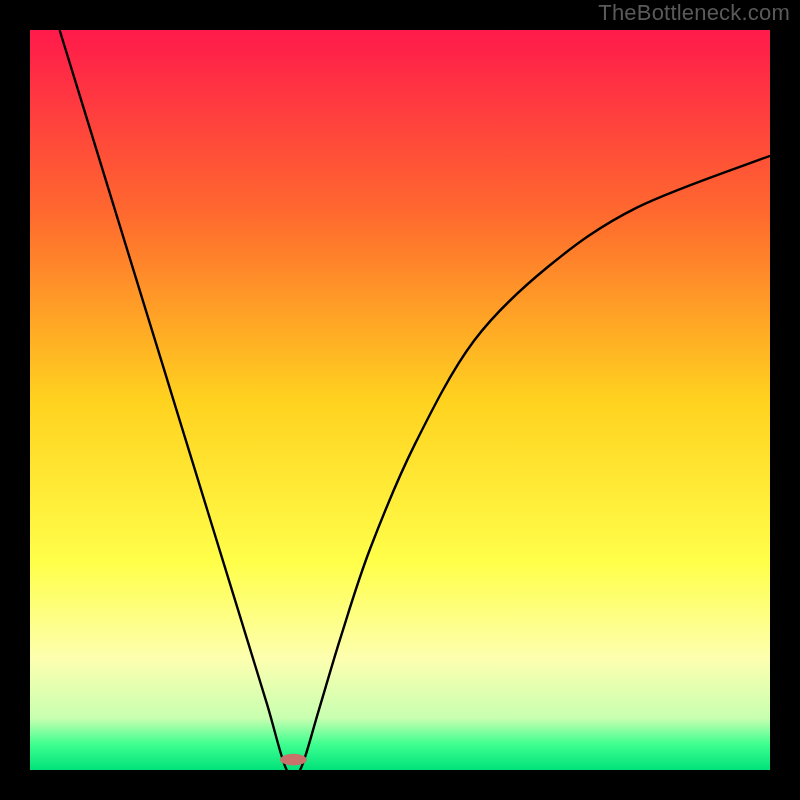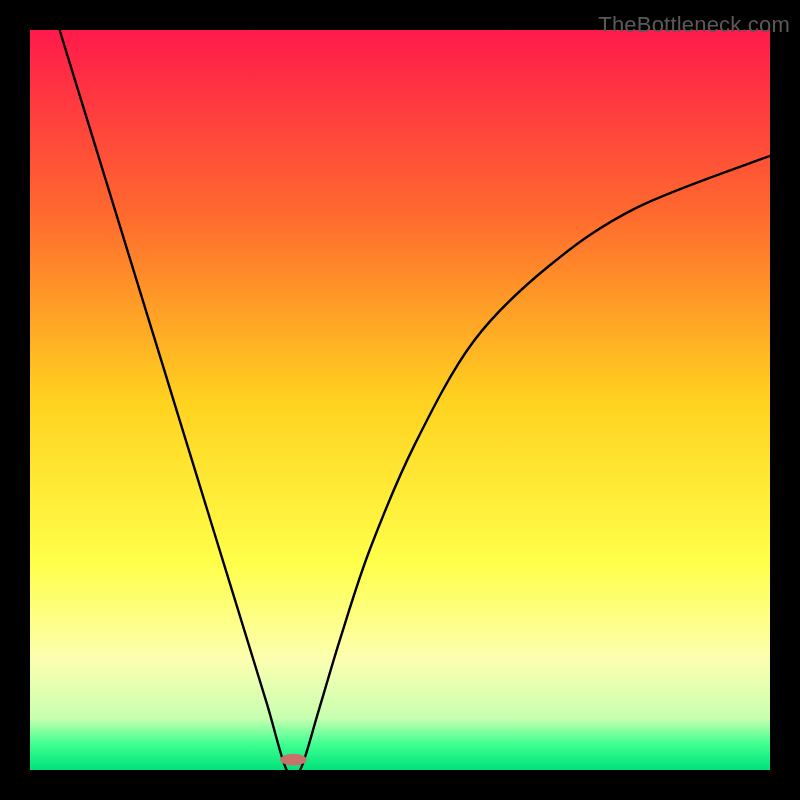--- a/index.html
+++ b/index.html
@@ -16,21 +16,21 @@
     width: 800px;
     height: 800px;
   }
   svg {
     position: absolute;
     top: 0;
     left: 0;
   }
   .watermark {
     position: absolute;
-    top: 12px;
+    top: 0;
     right: 10px;
     color: #5a5a5a;
     font-size: 22px;
     letter-spacing: 0.2px;
     user-select: none;
   }
 </style>
 </head>
 <body>
 

